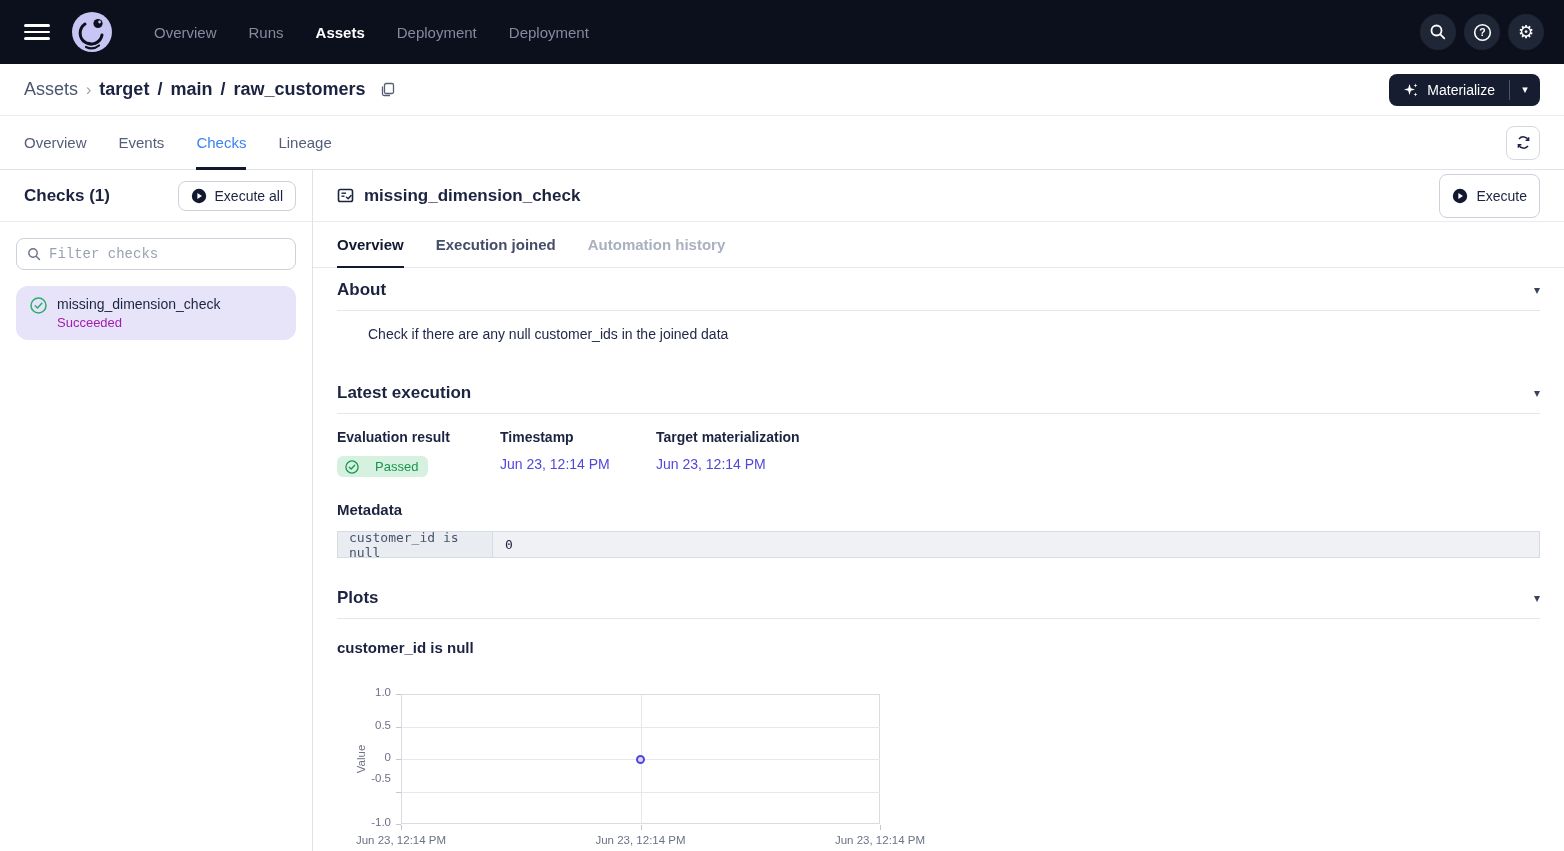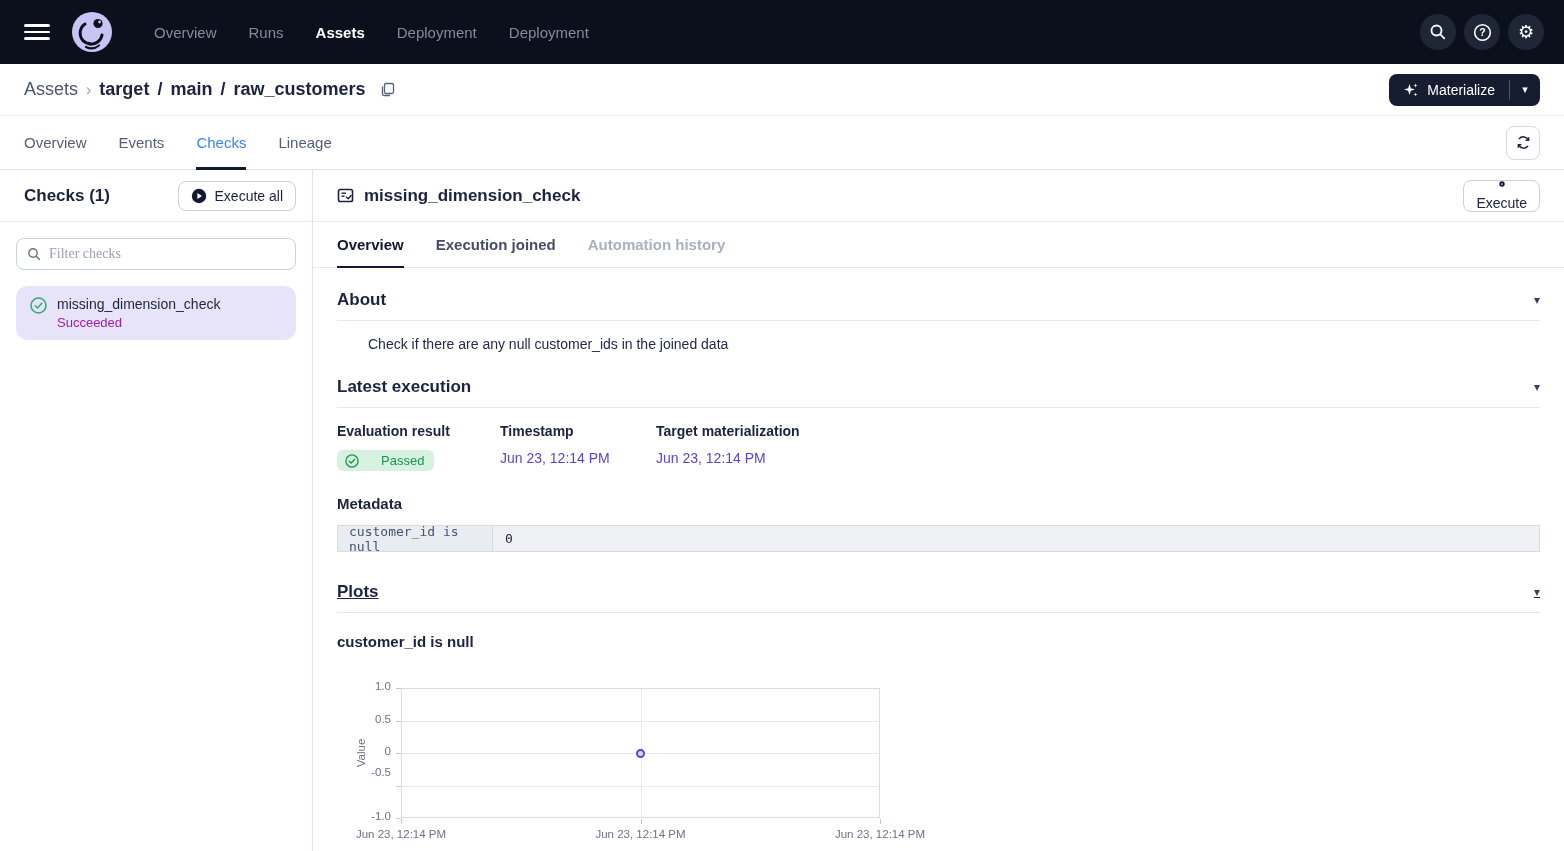--- a/index.html
+++ b/index.html
@@ -47,52 +47,52 @@
   .sidebar { width:313px; border-right:1px solid #dfe2e8; flex-shrink:0; }
   .side-head { height:52px; display:flex; align-items:center; justify-content:space-between;
     padding:0 16px 0 24px; border-bottom:1px solid #e9ebef; }
   .side-title { font-size:17px; font-weight:700; }
   .btn { display:inline-flex; align-items:center; gap:8px; background:#fff; border:1px solid #ccd1da;
     border-radius:8px; font-size:14px; color:#1c2340; cursor:pointer; padding:0 12px; height:30px; }
   .filter-wrap { padding:16px; }
   .filter-box { display:flex; align-items:center; gap:8px; height:32px; border:1px solid #ccd1da;
     border-radius:8px; padding:0 10px; background:#fff; }
   .filter-box input { border:none; outline:none; font-size:14px; flex:1; color:#1c2340;
-    font-family:Liberation Serif, serif; background:transparent; }
+    font-family:Liberation Mono, monospace; background:transparent; }
   .filter-box input::placeholder { color:#9aa1b2; }
   .check-item { margin:0 16px; background:#e7e4fa; border-radius:12px; padding:10px 14px;
     display:flex; gap:10px; cursor:pointer; }
   .check-item .texts { display:flex; flex-direction:column; gap:3px; }
   .check-name { font-size:14px; color:#1c2340; }
   .check-status { font-size:13px; color:#a21caf; }
 
   .main { flex:1; display:flex; flex-direction:column; min-width:0; }
   .main-head { height:52px; display:flex; align-items:center; padding:0 24px; border-bottom:1px solid #e9ebef; }
   .main-title { font-size:17px; font-weight:700; margin-left:10px; }
-  .main-head .btn { margin-left:auto; height:32px;flex-direction:column; }
+  .main-head .btn { margin-left:auto; height:44px; }
   .dtabs { height:46px; display:flex; align-items:stretch; padding:0 24px; border-bottom:1px solid #e4e7ec; }
   .dtab { position:relative; display:flex; align-items:center; margin-right:32px; font-size:15px;
     color:#454e66; font-weight:600; cursor:pointer; }
   .dtab.active { color:#11182f; font-weight:700; }
   .dtab.active::after { content:""; position:absolute; left:0; right:0; bottom:-1px; height:2.5px; background:#11182f; }
   .dtab.muted { color:#a9b0bf; font-weight:600; }
 
   .scroll { padding:0 24px; }
-  .section-head { display:flex; align-items:center; justify-content:space-between; margin-top:22px; }
+  .section-head { display:flex; align-items:center; justify-content:space-between; margin-top:12px; }
   .section-title { font-size:17px; font-weight:700; }
   .caret { color:#39415c; font-size:12px; cursor:pointer; }
   .rule { height:1px; background:#e4e7ec; margin-top:10px; }
   .about-desc { font-size:14px; margin-top:15px; color:#22294a;margin-left:31px; }
 
   .exec-cols { display:flex; margin-top:15px; }
   .col-eval { width:163px; } .col-ts { width:156px; }
   .col-label { font-size:14px; font-weight:700; }
   .col-value { margin-top:11px; font-size:14px; }
   .link { color:#5347d9; cursor:pointer; }
-  .pill { display:inline-flex; align-items:center; gap:22px; background:#d7f1e1; color:#18954f;
+  .pill { display:inline-flex; align-items:center; gap:16px; background:#d7f1e1; color:#18954f;
     border-radius:6px; padding:3px 10px 3px 8px; font-size:13px; }
 
   .meta-title { font-size:15px; font-weight:700; margin-top:24px; }
   .meta-table { margin-top:13px; display:flex; border:1px solid #d7dbe2; height:27px;
     font-family:"DejaVu Sans Mono", monospace; font-size:13px; }
   .meta-key { width:155px; background:#e9ecf0; border-right:1px solid #d7dbe2; color:#49536e;
     display:flex; align-items:center; padding:0 11px; flex-shrink:0; }
   .meta-val { flex:1; background:#eff1f5; color:#1c2340; display:flex; align-items:center; padding:0 12px; }
 
   .plot-subtitle { font-size:15px; font-weight:700; margin-top:20px; }
@@ -261,21 +261,21 @@
 
     <div class="scroll">
 
       <div class="section-head">
         <span class="section-title">About</span>
         <span class="caret">▾</span>
       </div>
       <div class="rule"></div>
       <div class="about-desc">Check if there are any null customer_ids in the joined data</div>
 
-      <div class="section-head" style="margin-top:25px;gap:32px;">
+      <div class="section-head" style="margin-top:41px;gap:32px;">
         <span class="section-title">Latest execution</span>
         <span class="caret">▾</span>
       </div>
       <div class="rule"></div>
       <div class="exec-cols">
         <div class="col-eval">
           <div class="col-label">Evaluation result</div>
           <div class="col-value">
             <span class="pill">
               <svg width="14" height="14" viewBox="0 0 14 14">
@@ -295,21 +295,21 @@
           <div class="col-value"><span class="link">Jun 23, 12:14 PM</span></div>
         </div>
       </div>
 
       <div class="meta-title">Metadata</div>
       <div class="meta-table">
         <div class="meta-key">customer_id is null</div>
         <div class="meta-val">0</div>
       </div>
 
-      <div class="section-head" style="margin-top:30px;text-decoration:underline;">
+      <div class="section-head" style="margin-top:30px;">
         <span class="section-title">Plots</span>
         <span class="caret">▾</span>
       </div>
       <div class="rule"></div>
       <div class="plot-subtitle">customer_id is null</div>
 
       <div class="chart">
         <div class="ylab-axis">Value</div>
         <div class="plot-box"></div>
 

